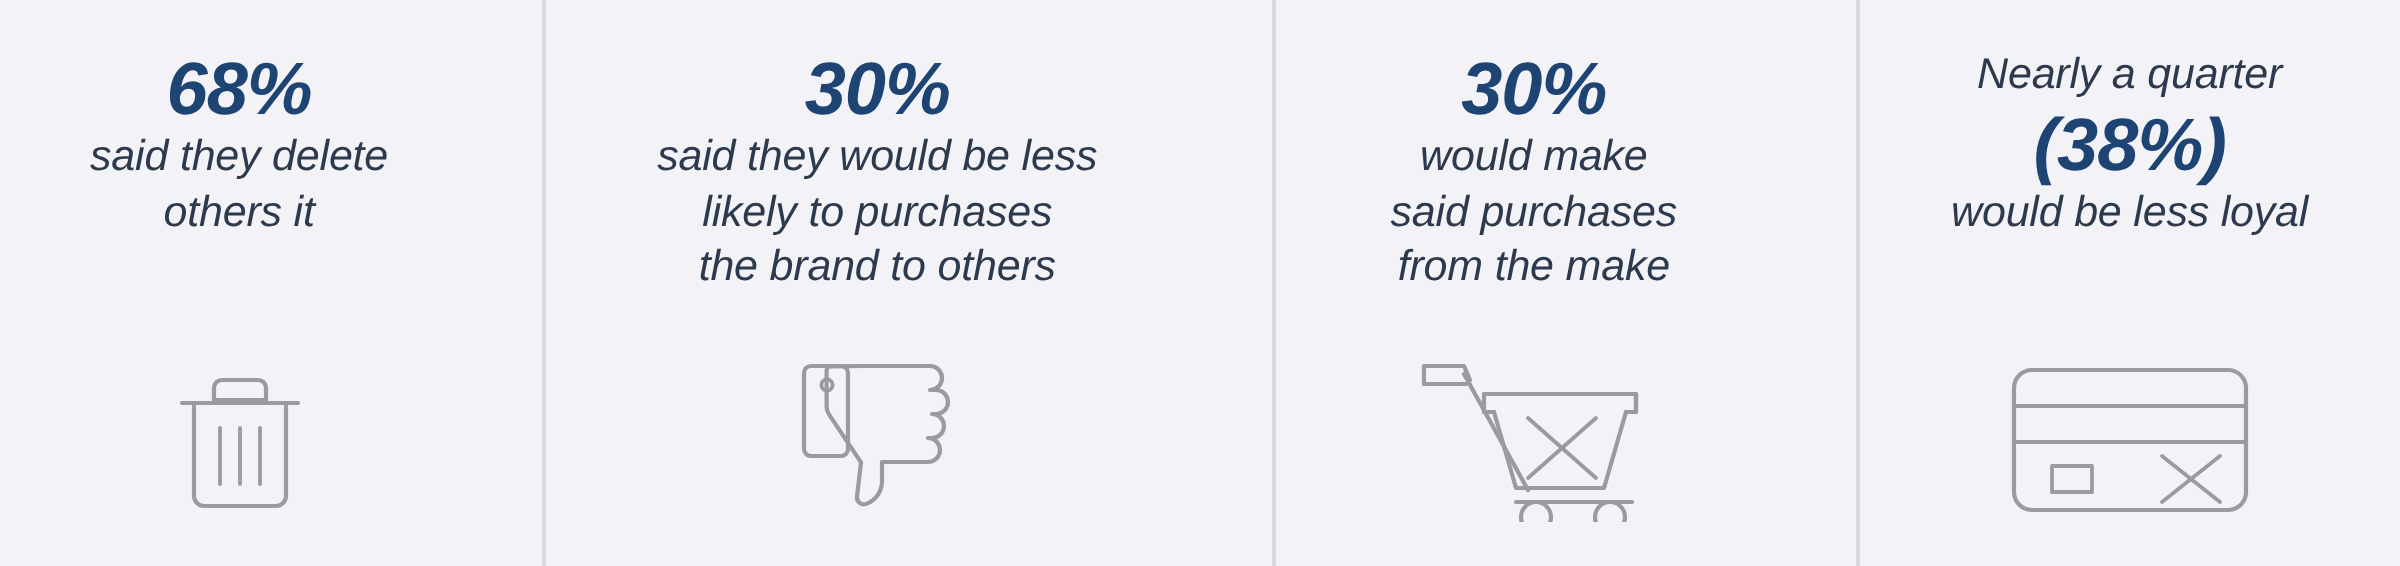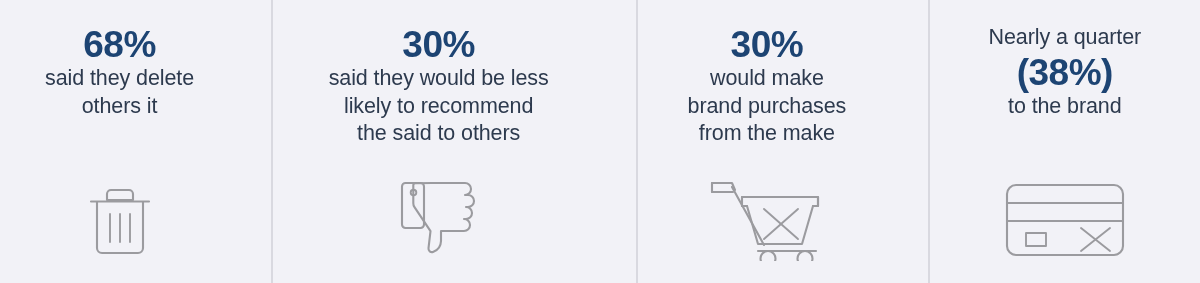--- a/index.html
+++ b/index.html
@@ -14,20 +14,21 @@
     font-family: "Liberation Sans", "DejaVu Sans", sans-serif;
     overflow: hidden;
   }
 
   #stat-panels {
     display: flex;
     flex-direction: row;
     width: 1200px;
     height: 283px;
     align-items: stretch;
+    font-style: italic;
   }
 
   .panel {
     position: relative;
     box-sizing: border-box;
     display: flex;
     flex-direction: column;
     align-items: center;
     height: 283px;
     padding: 0;
@@ -134,43 +135,43 @@
         </svg>
       </span>
     </div>
   </div>
 
   <div class="panel panel-2">
     <div class="text-block">
       <span class="stat-number">30%</span>
       <span class="stat-caption">
         <span class="caption-line">said they would be less</span>
-        <span class="caption-line">likely to recommend</span>
-        <span class="caption-line">the said to others</span>
+        <span class="caption-line">likely to purchases</span>
+        <span class="caption-line">the brand to others</span>
       </span>
     </div>
     <div class="icon-wrap">
       <span>
         <svg width="96" height="88" viewBox="0 0 96 88" aria-hidden="true">
 
           <rect class="ico-stroke" x="11" y="10" width="22" height="45" rx="3.5"></rect>
           <circle class="ico-stroke-thin" cx="22.5" cy="19.5" r="2.8"></circle>
 
           <path class="ico-stroke" d="M41 10 h33 a6 6 0 0 1 0 12 h3 a6 6 0 0 1 0 12 h-2 a6 6 0 0 1 0 12 h-2 a6 6 0 0 1 0 12 h-23 v10 a12 12 0 0 1 -8 11 a3.5 3.5 0 0 1 -4.5 -3.8 l2 -17 l-16 -24 a7 7 0 0 1 -1.2 -4 v-18 a2 2 0 0 1 2 -2 z"></path>
         </svg>
       </span>
     </div>
   </div>
 
   <div class="panel panel-3">
     <div class="text-block">
       <span class="stat-number">30%</span>
       <span class="stat-caption">
         <span class="caption-line">would make</span>
-        <span class="caption-line">brand purchases</span>
+        <span class="caption-line">said purchases</span>
         <span class="caption-line">from the make</span>
       </span>
     </div>
     <div class="icon-wrap">
       <span>
         <svg width="122" height="88" viewBox="0 0 122 88" aria-hidden="true">
 
           <path class="ico-stroke" d="M6 10 h20 l3 7"></path>
           <line class="ico-stroke" x1="6" y1="19" x2="27" y2="19"></line>
           <line class="ico-stroke" x1="6" y1="10" x2="6" y2="19"></line>
@@ -196,21 +197,21 @@
     </div>
   </div>
 
   <div class="panel panel-4">
     <div class="text-block">
       <span class="stat-caption">
         <span class="caption-line">Nearly a quarter</span>
       </span>
       <span class="stat-number">(38%)</span>
       <span class="stat-caption">
-        <span class="caption-line">to the brand</span>
+        <span class="caption-line">would be less loyal</span>
       </span>
     </div>
     <div class="icon-wrap">
       <span>
         <svg width="126" height="82" viewBox="0 0 126 82" aria-hidden="true">
           <rect class="ico-stroke" x="5" y="6" width="116" height="70" rx="9"></rect>
           <line class="ico-stroke" x1="5" y1="24" x2="121" y2="24"></line>
           <line class="ico-stroke" x1="5" y1="42" x2="121" y2="42"></line>
           <rect class="ico-stroke-thin" x="24" y="54" width="20" height="13"></rect>
           <line class="ico-stroke-thin" x1="79" y1="49" x2="108" y2="72"></line>

